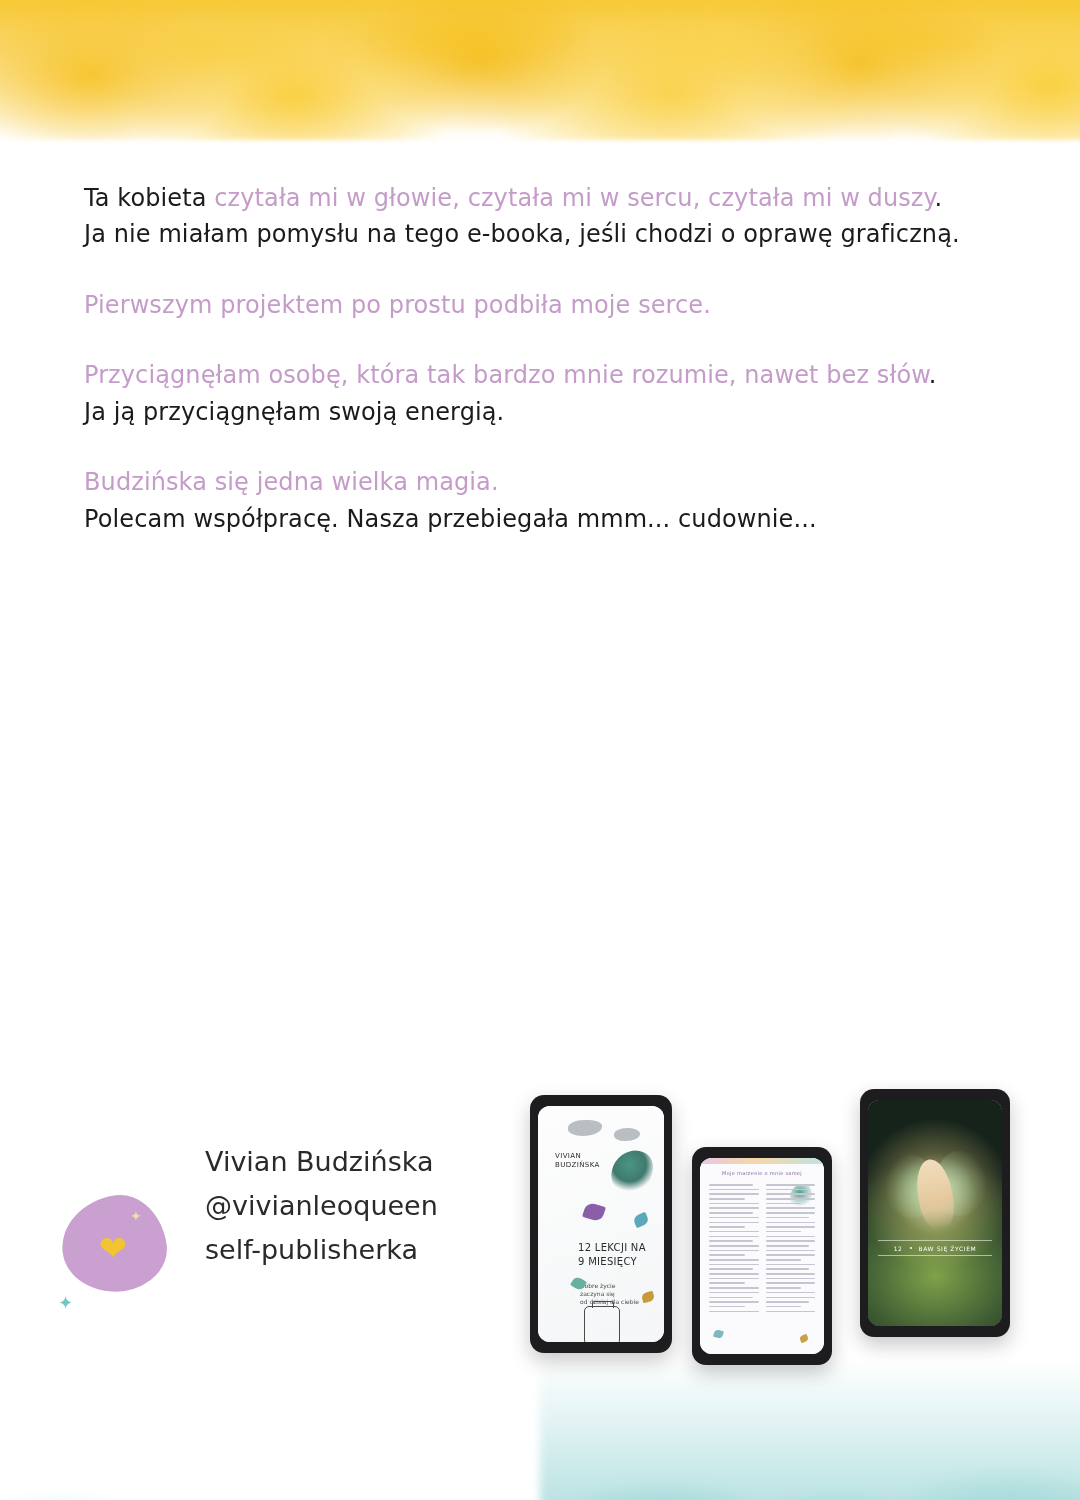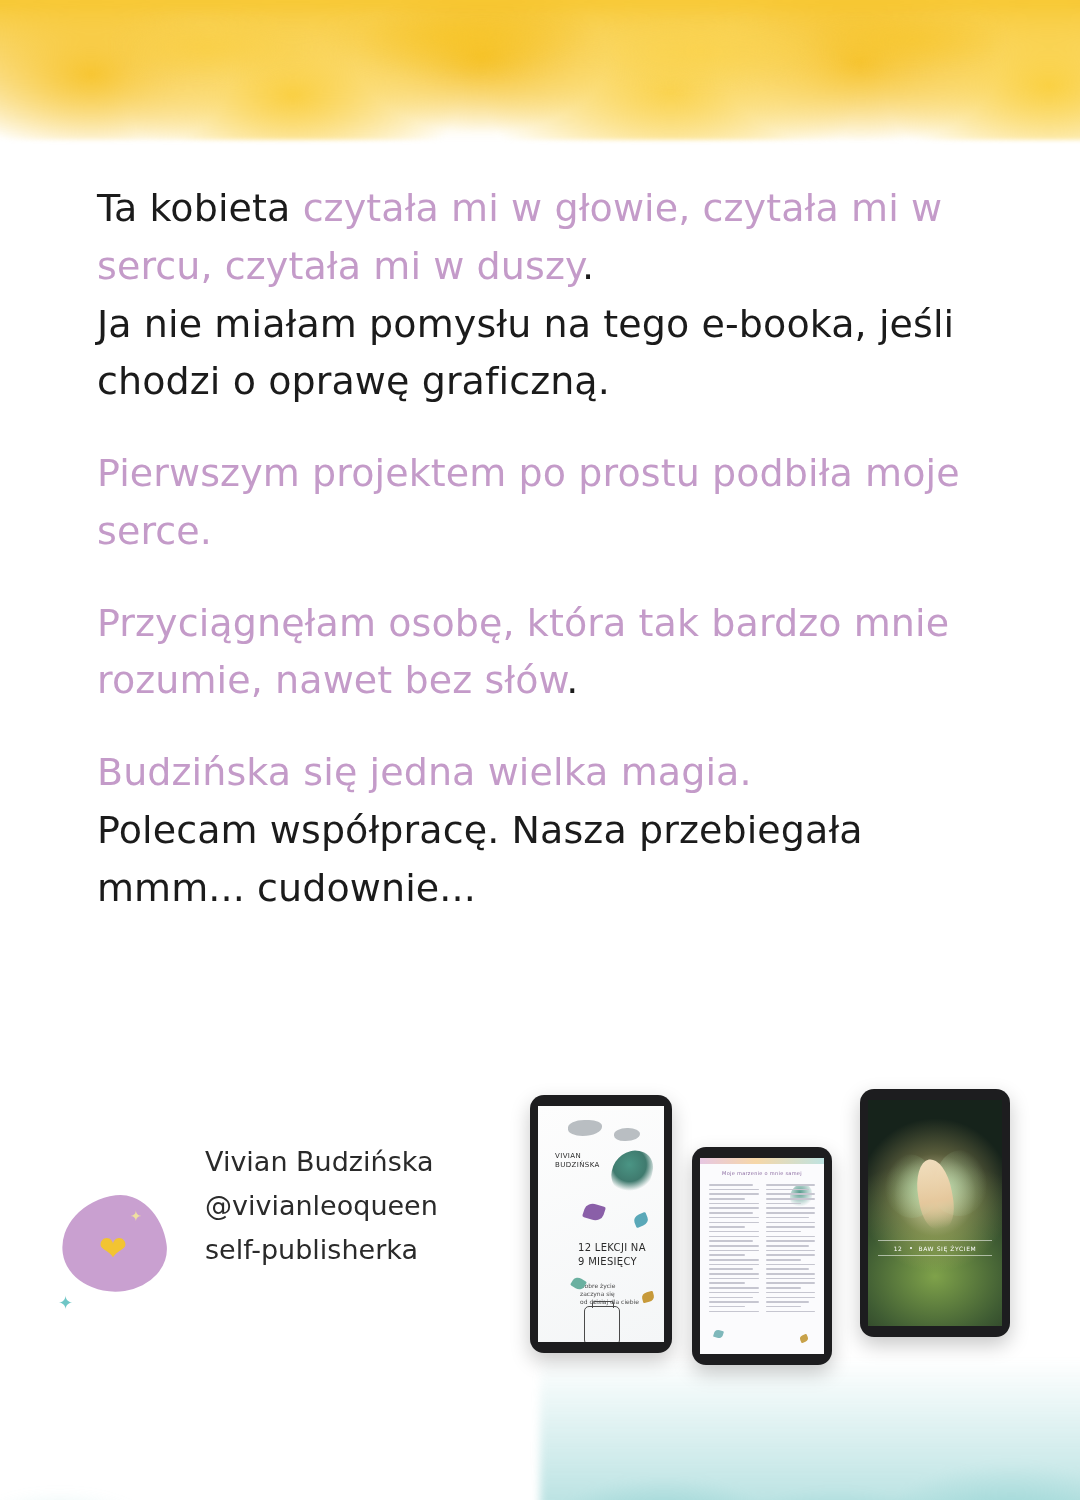--- a/index.html
+++ b/index.html
@@ -70,25 +70,25 @@
   }
 
   
   .copy {
     position: absolute;
     left: 84px;
     top: 180px;
     width: 920px;
   }
   .para {
-    font-size: 38px;
+    font-size: 24px;
     line-height: 1.52;
     color: #1b1b1b;
     letter-spacing: 0.1px;
-    margin: 0 0 34px 13px;
+    margin: 0 0 34px 0;
   }
   .para:last-child { margin-bottom: 0; }
   .accent { color: #c49bc9; }
   .dark { color: #1b1b1b; }
 
   
   .sig {
     position: absolute;
     left: 205px;
     top: 1140px;
@@ -141,21 +141,21 @@
   }
   .tablet {
     position: absolute;
     background: #1d1d1f;
     border-radius: 14px;
     box-shadow: 0 8px 20px rgba(0,0,0,0.22);
   }
   .tablet .screen {
     position: absolute;
     inset: 11px 8px;
-    border-radius: 0;
+    border-radius: 12px;
     overflow: hidden;
     background: #fff;
   }
 
   
   .tablet-left {
     left: 10px;
     top: 10px;
     width: 142px;
     height: 258px;
@@ -300,21 +300,21 @@
 <body>
 
 <div class="wash wash-top"></div>
 <div class="wash wash-top-2"></div>
 <div class="wash wash-bottom"></div>
 <div class="wash wash-bottom-left"></div>
 
 <div class="copy">
   <p class="para"><span class="dark">Ta kobieta </span><span class="accent">czytała mi w głowie, czytała mi w sercu, czytała mi w duszy</span><span class="dark">.</span><br><span class="dark">Ja nie miałam pomysłu na tego e-booka, jeśli chodzi o oprawę graficzną.</span></p>
   <p class="para"><span class="accent">Pierwszym projektem po prostu podbiła moje serce.</span><br></p>
-  <p class="para"><span class="accent">Przyciągnęłam osobę, która tak bardzo mnie rozumie, nawet bez słów</span><span class="dark">.</span><br></p>
+  <p class="para"><span class="accent">Przyciągnęłam osobę, która tak bardzo mnie rozumie, nawet bez słów</span><span class="dark">.</span><br><span class="dark">Ja ją przyciągnęłam swoją energią.</span></p>
   <p class="para"><span class="accent">Budzińska się jedna wielka magia.</span><br><span class="dark">Polecam współpracę. Nasza przebiegała mmm... cudownie...</span></p>
 </div>
 
 <div class="blob">
   <div class="blob-shape"></div>
   <div class="blob-heart">❤</div>
 </div>
 <div class="sparkle sparkle-1">✦</div>
 <div class="sparkle sparkle-2">✦</div>
 

